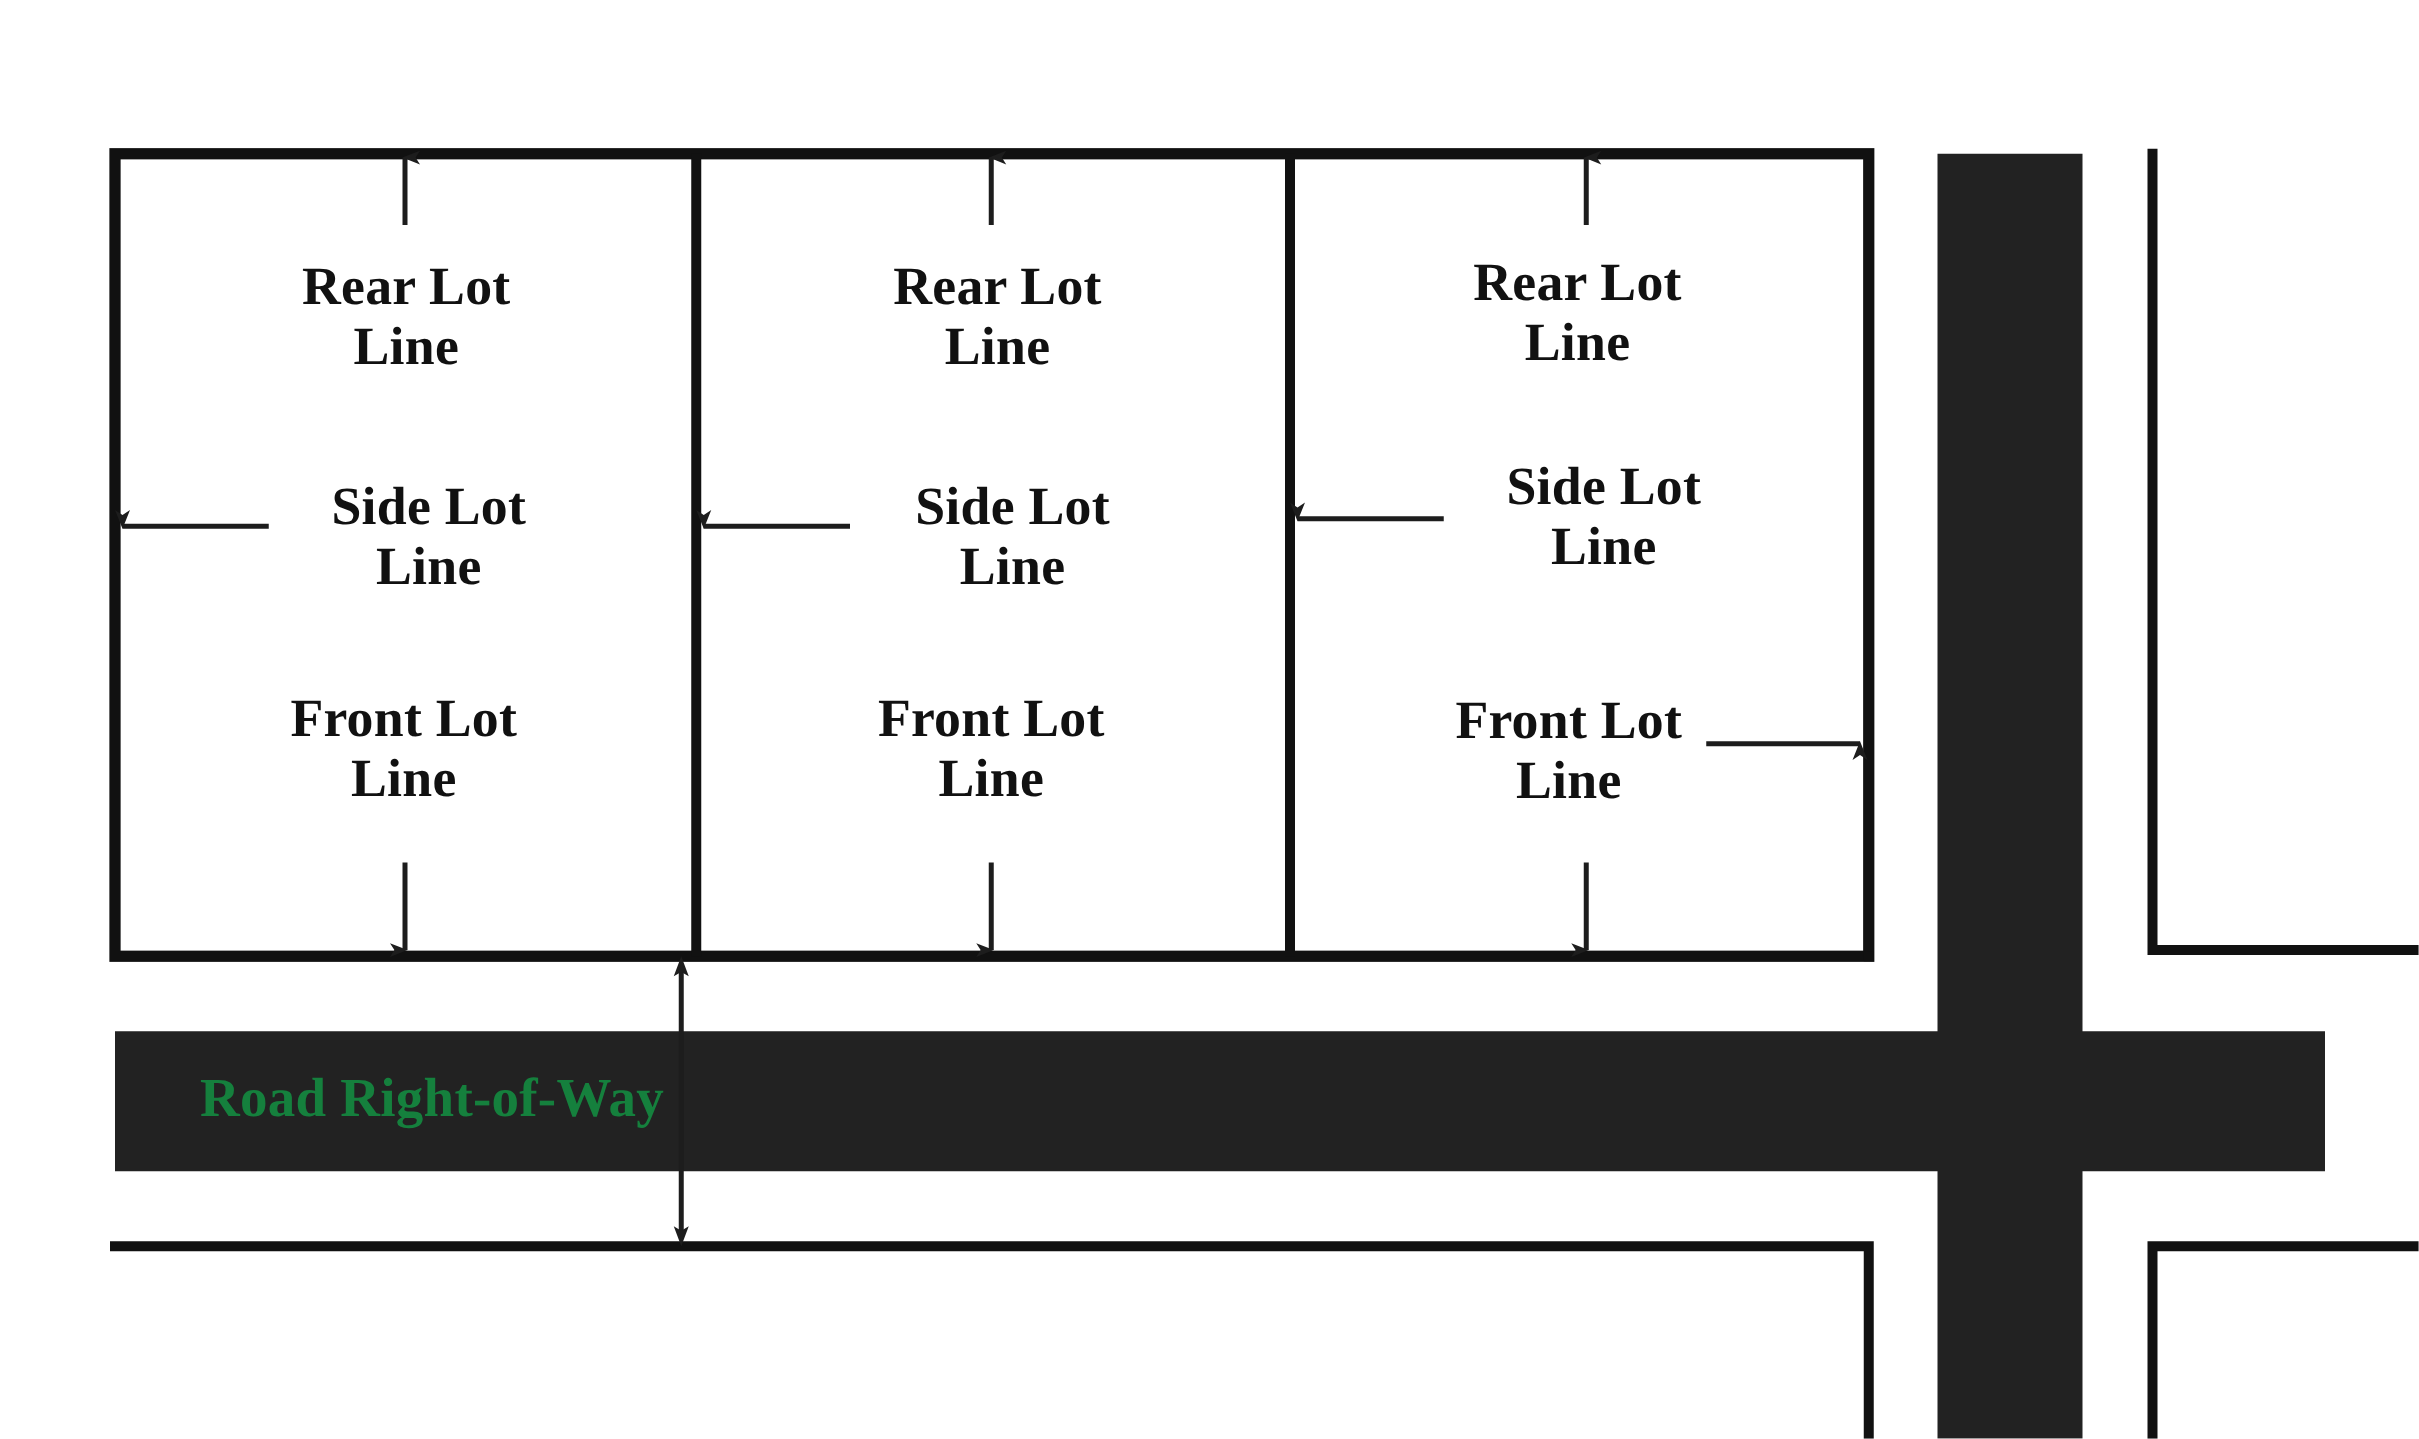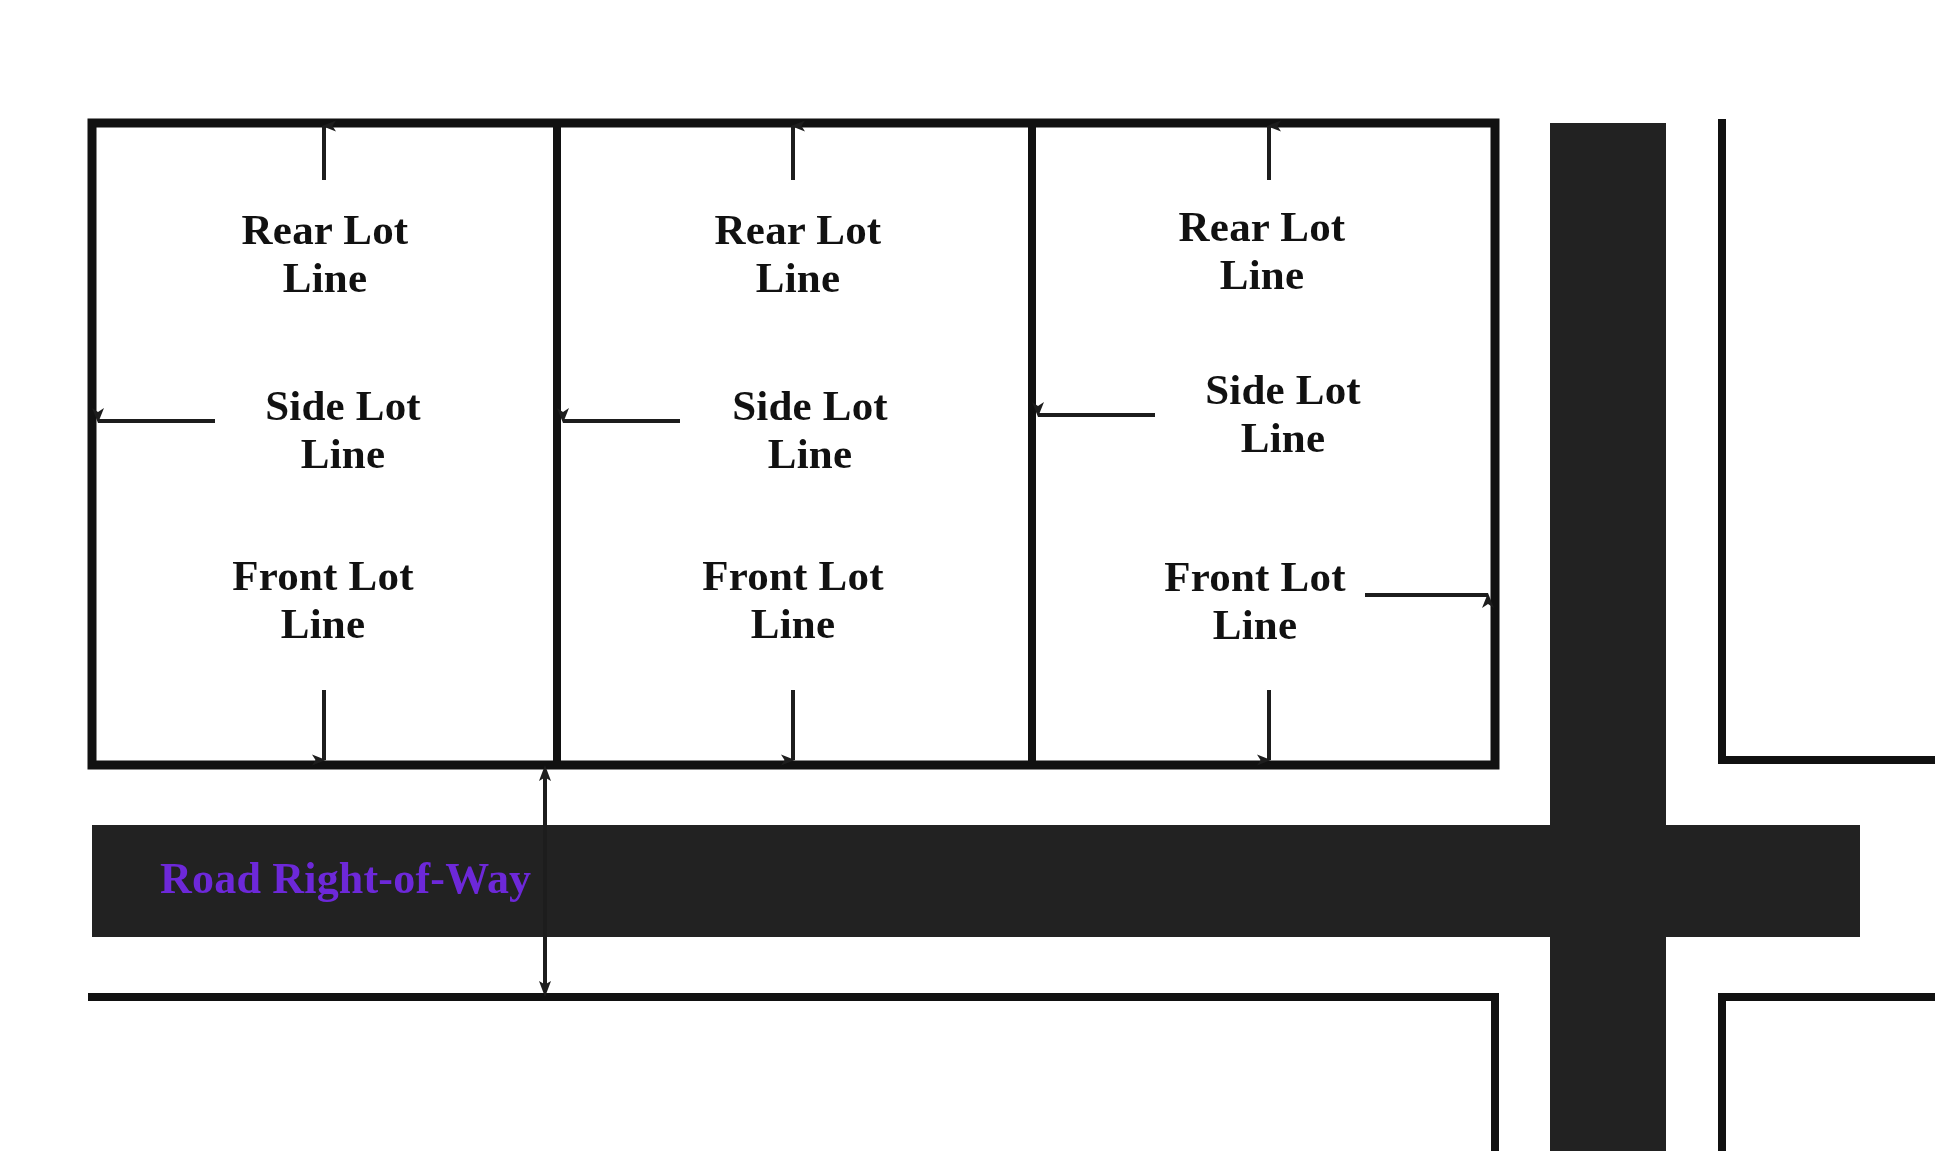--- a/index.html
+++ b/index.html
@@ -31,21 +31,21 @@
     font-weight: bold;
     font-size: 43px;
     line-height: 1.12;
     color: #111111;
     text-align: center;
     white-space: pre-line;
     letter-spacing: 0.2px;
     -webkit-font-smoothing: none;
   }
   .lbl.road-label {
-    color: #6d28d9;
+    color: #15803d;
     text-align: right;
     white-space: nowrap;
     font-size: 44px;
   }
 </style>
 </head>
 <body>
 
 <div id="stage">
 

